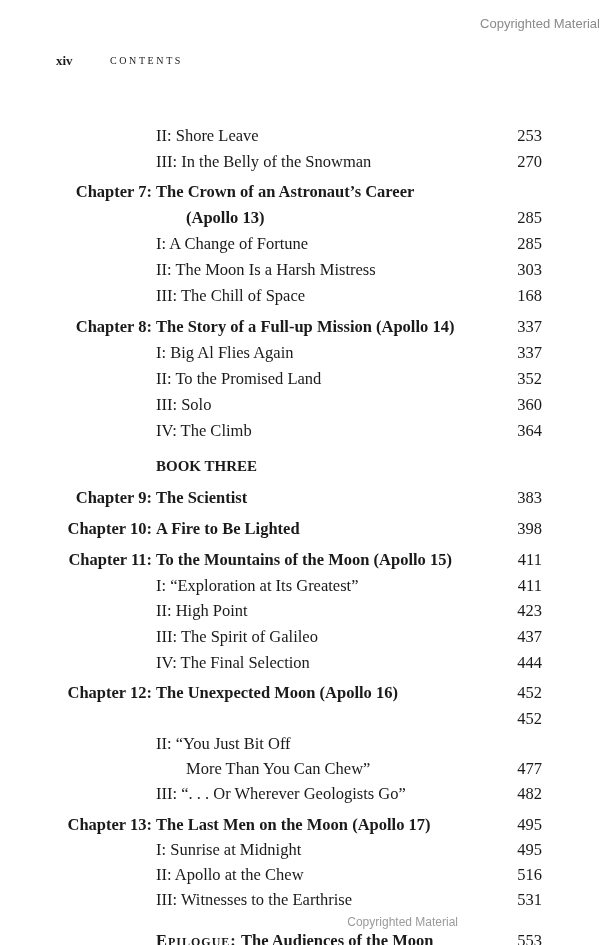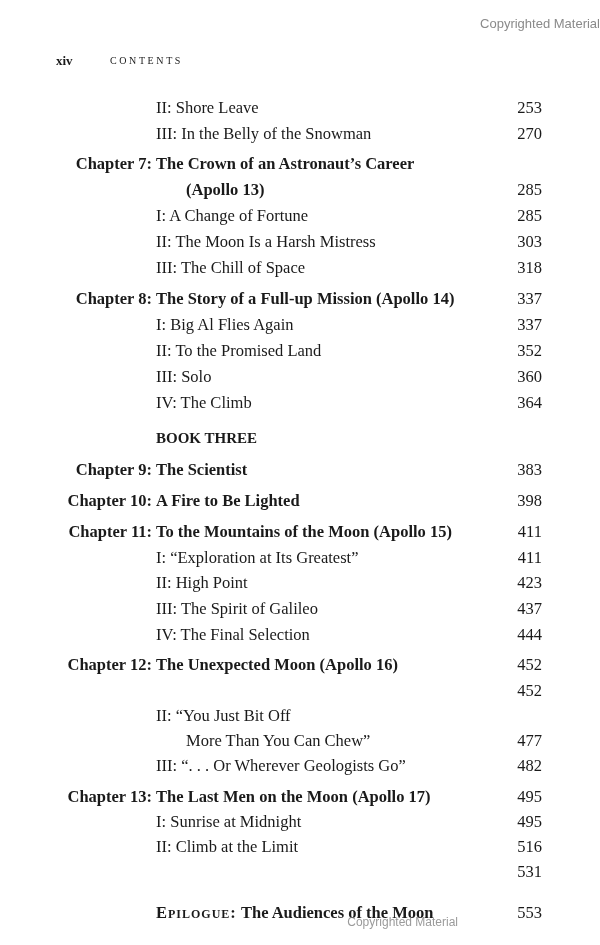--- a/index.html
+++ b/index.html
@@ -5,21 +5,21 @@
   html, body { margin:0; padding:0; background:#ffffff; }
   body { width:600px; height:945px; position:relative; overflow:hidden;
          font-family:"Liberation Serif","DejaVu Serif",serif; color:#1a1a1a; }
   .watermark { position:absolute; left:0; width:600px; text-align:right;
                font-family:"Liberation Sans","DejaVu Sans",sans-serif; font-size:13px;
                color:#8a8a8a; }
   #wm-top { top:16px; }
   #wm-bottom { top:915px; left:118px; width:340px; color:rgba(120,120,120,0.75); font-size:12px; }
   .folio { position:absolute; top:53px; left:56px; font-size:13px; font-weight:bold; }
   .running { position:absolute; top:55px; left:110px; font-size:10px; letter-spacing:2.6px; }
-  .row { position:absolute; left:0; width:600px; height:22px; font-size:16.5px; line-height:22px; }
+  .row { position:absolute; left:0; width:600px; height:22px; font-size:16.5px; line-height:22px;margin-top:28px; }
   .label { position:absolute; right:448px; font-weight:bold; white-space:nowrap; }
   .title { position:absolute; left:156px; white-space:nowrap; }
   .title.bold { font-weight:bold; }
   .title.indent2 { left:186px; }
   .page { position:absolute; right:58px; text-align:left; }
   .book { position:absolute; left:156px; font-weight:bold; font-size:15px; }
   .epi-label { font-variant:small-caps; letter-spacing:1px; font-weight:bold; }
 </style>
 </head>
 <body>
@@ -48,21 +48,21 @@
 <div class="row" style="top:205px">
   <span class="title">I: A Change of Fortune</span>
   <span class="page">285</span>
 </div>
 <div class="row" style="top:231px">
   <span class="title">II: The Moon Is a Harsh Mistress</span>
   <span class="page">303</span>
 </div>
 <div class="row" style="top:257px">
   <span class="title">III: The Chill of Space</span>
-  <span class="page">318</span>
+  <span class="page">168</span>
 </div>
 <div class="row" style="top:288px">
   <span class="label">Chapter 8:</span>
   <span class="title bold">The Story of a Full-up Mission (Apollo 14)</span>
   <span class="page">337</span>
 </div>
 <div class="row" style="top:314px">
   <span class="title">I: Big Al Flies Again</span>
   <span class="page">337</span>
 </div>
@@ -134,24 +134,25 @@
 <div class="row" style="top:786px">
   <span class="label">Chapter 13:</span>
   <span class="title bold">The Last Men on the Moon (Apollo 17)</span>
   <span class="page">495</span>
 </div>
 <div class="row" style="top:811px">
   <span class="title">I: Sunrise at Midnight</span>
   <span class="page">495</span>
 </div>
 <div class="row" style="top:836px">
-  <span class="title">II: Climb at the Limit</span>
+  <span class="title">II: Apollo at the Chew</span>
   <span class="page">516</span>
 </div>
 <div class="row" style="top:861px">
+  <span class="title">III: Witnesses to the Earthrise</span>
   <span class="page">531</span>
 </div>
 <div class="row" style="top:902px">
   <span class="title"><span class="epi-label">Epilogue:</span> <b>The Audiences of the Moon</b></span>
   <span class="page">553</span>
 </div>
 
 <div class="watermark" id="wm-bottom">Copyrighted Material</div>
 
 </body></html>

